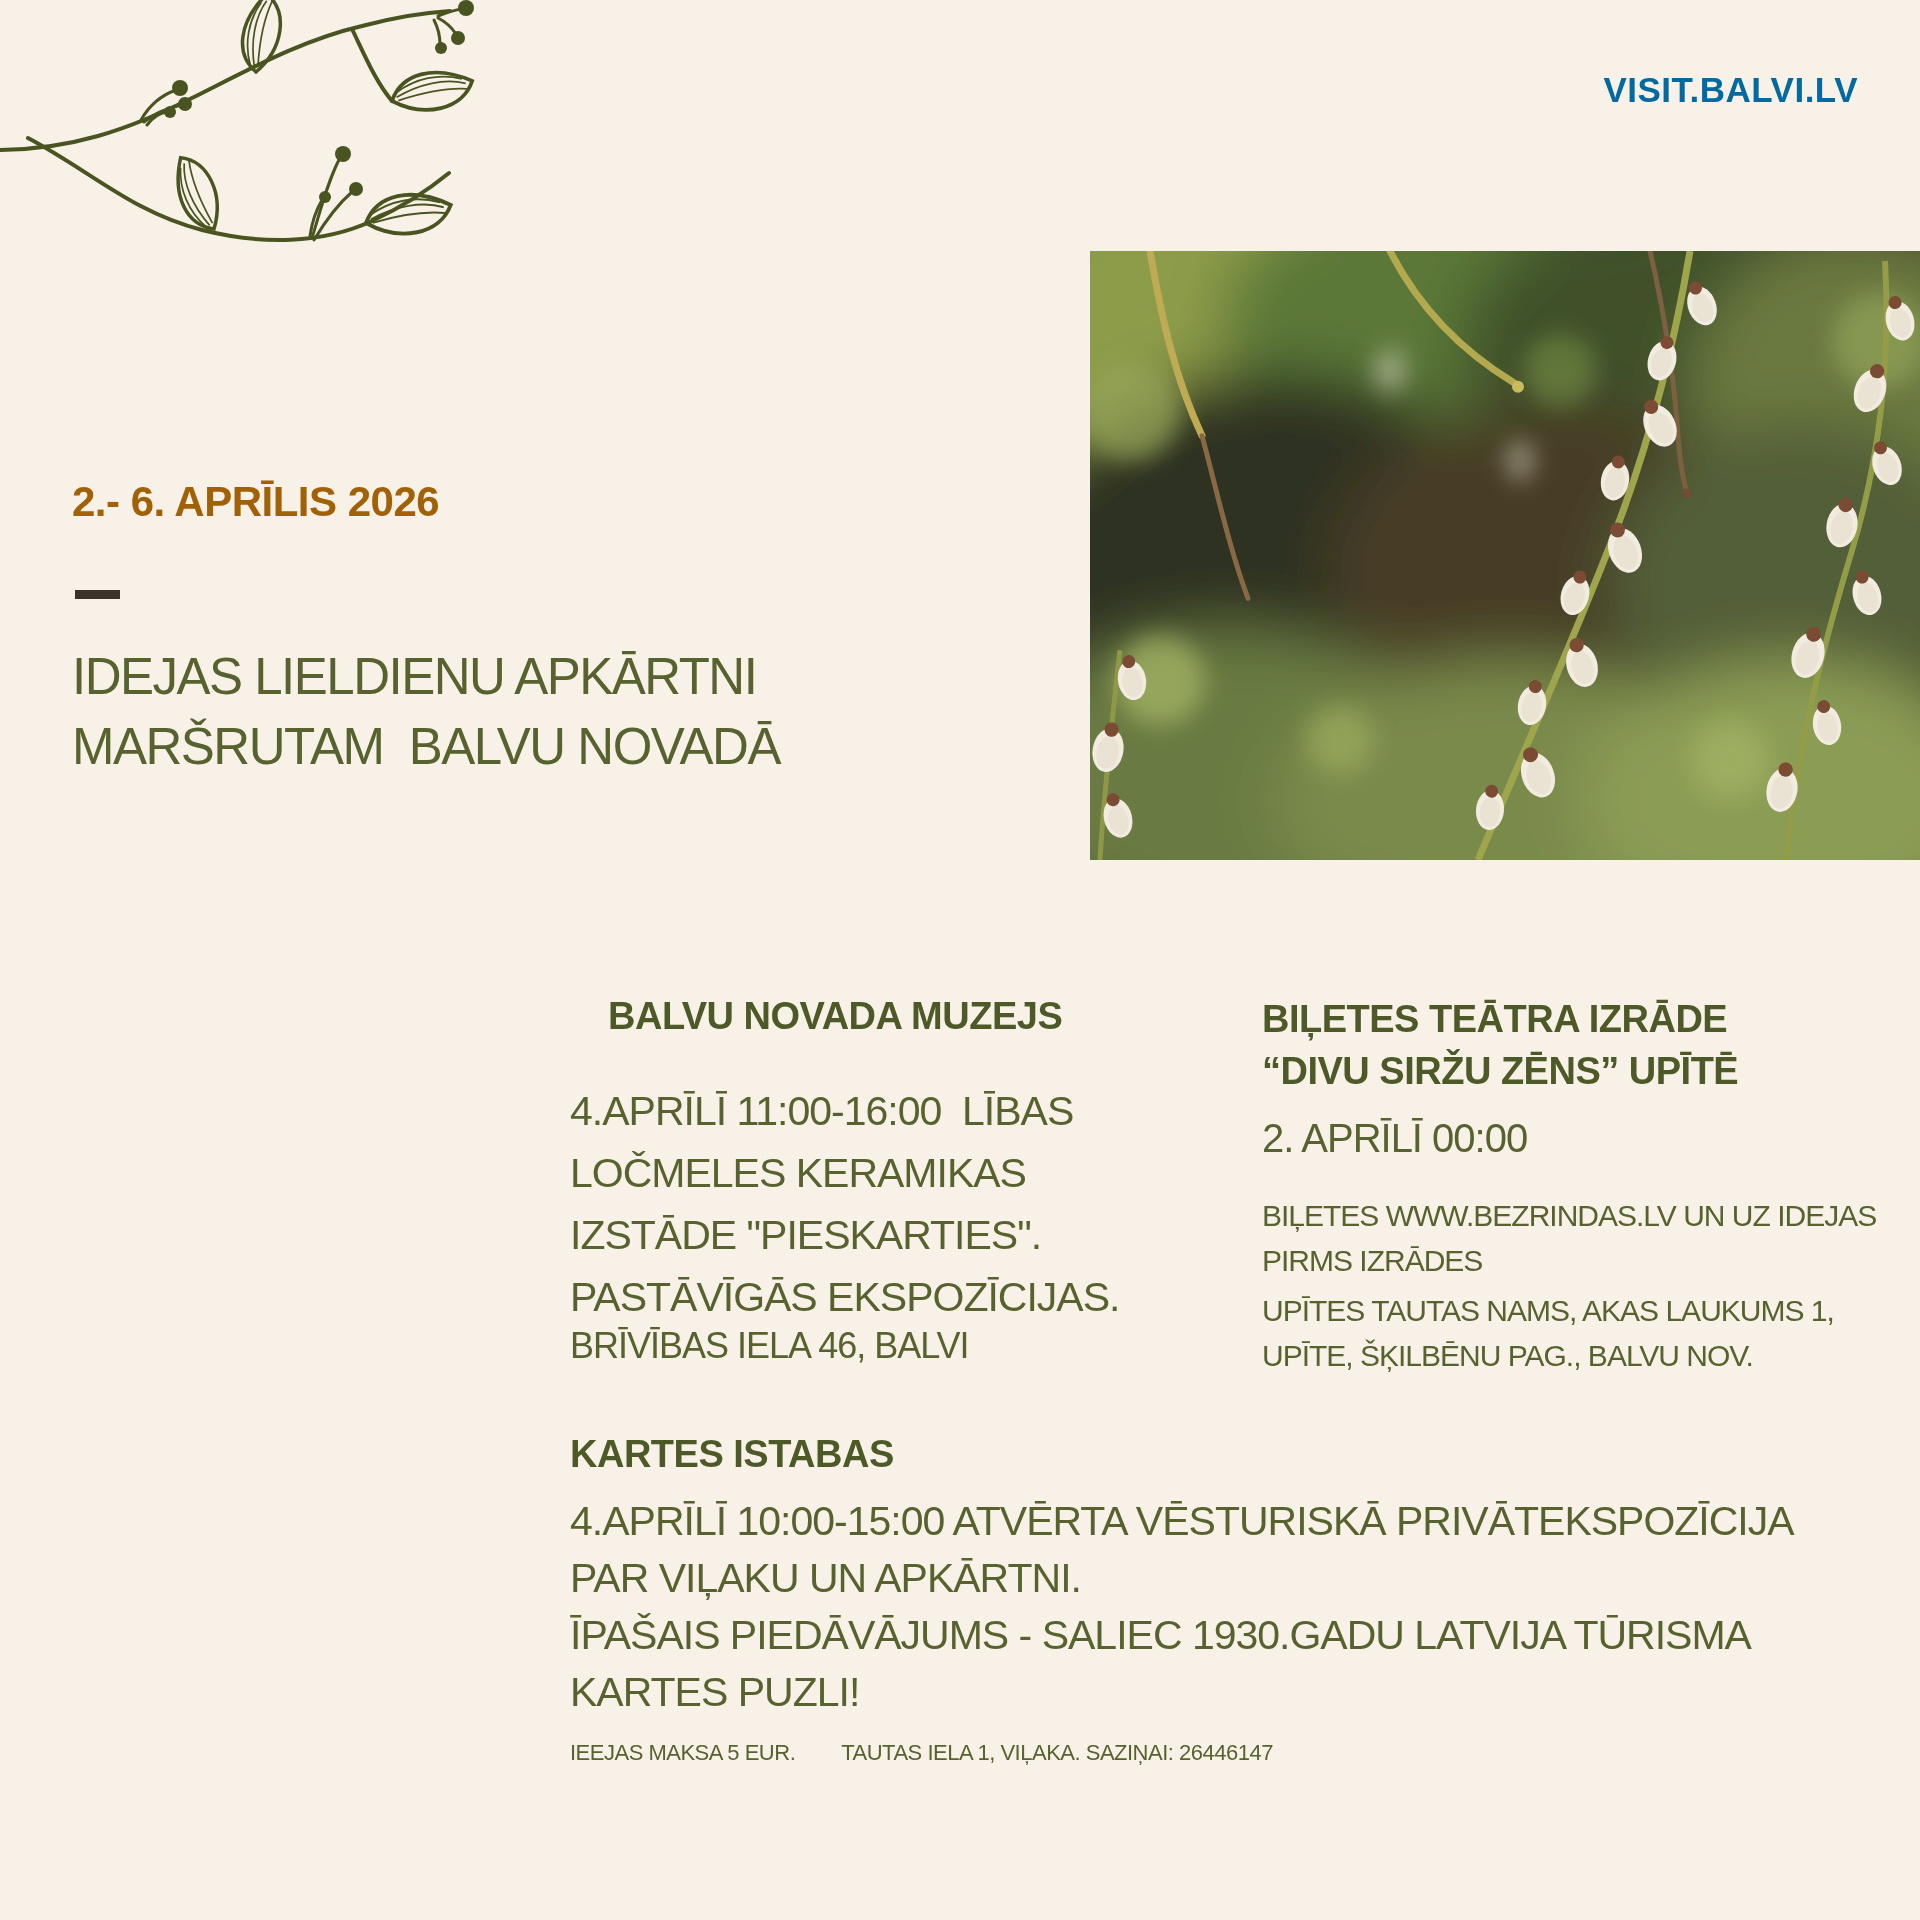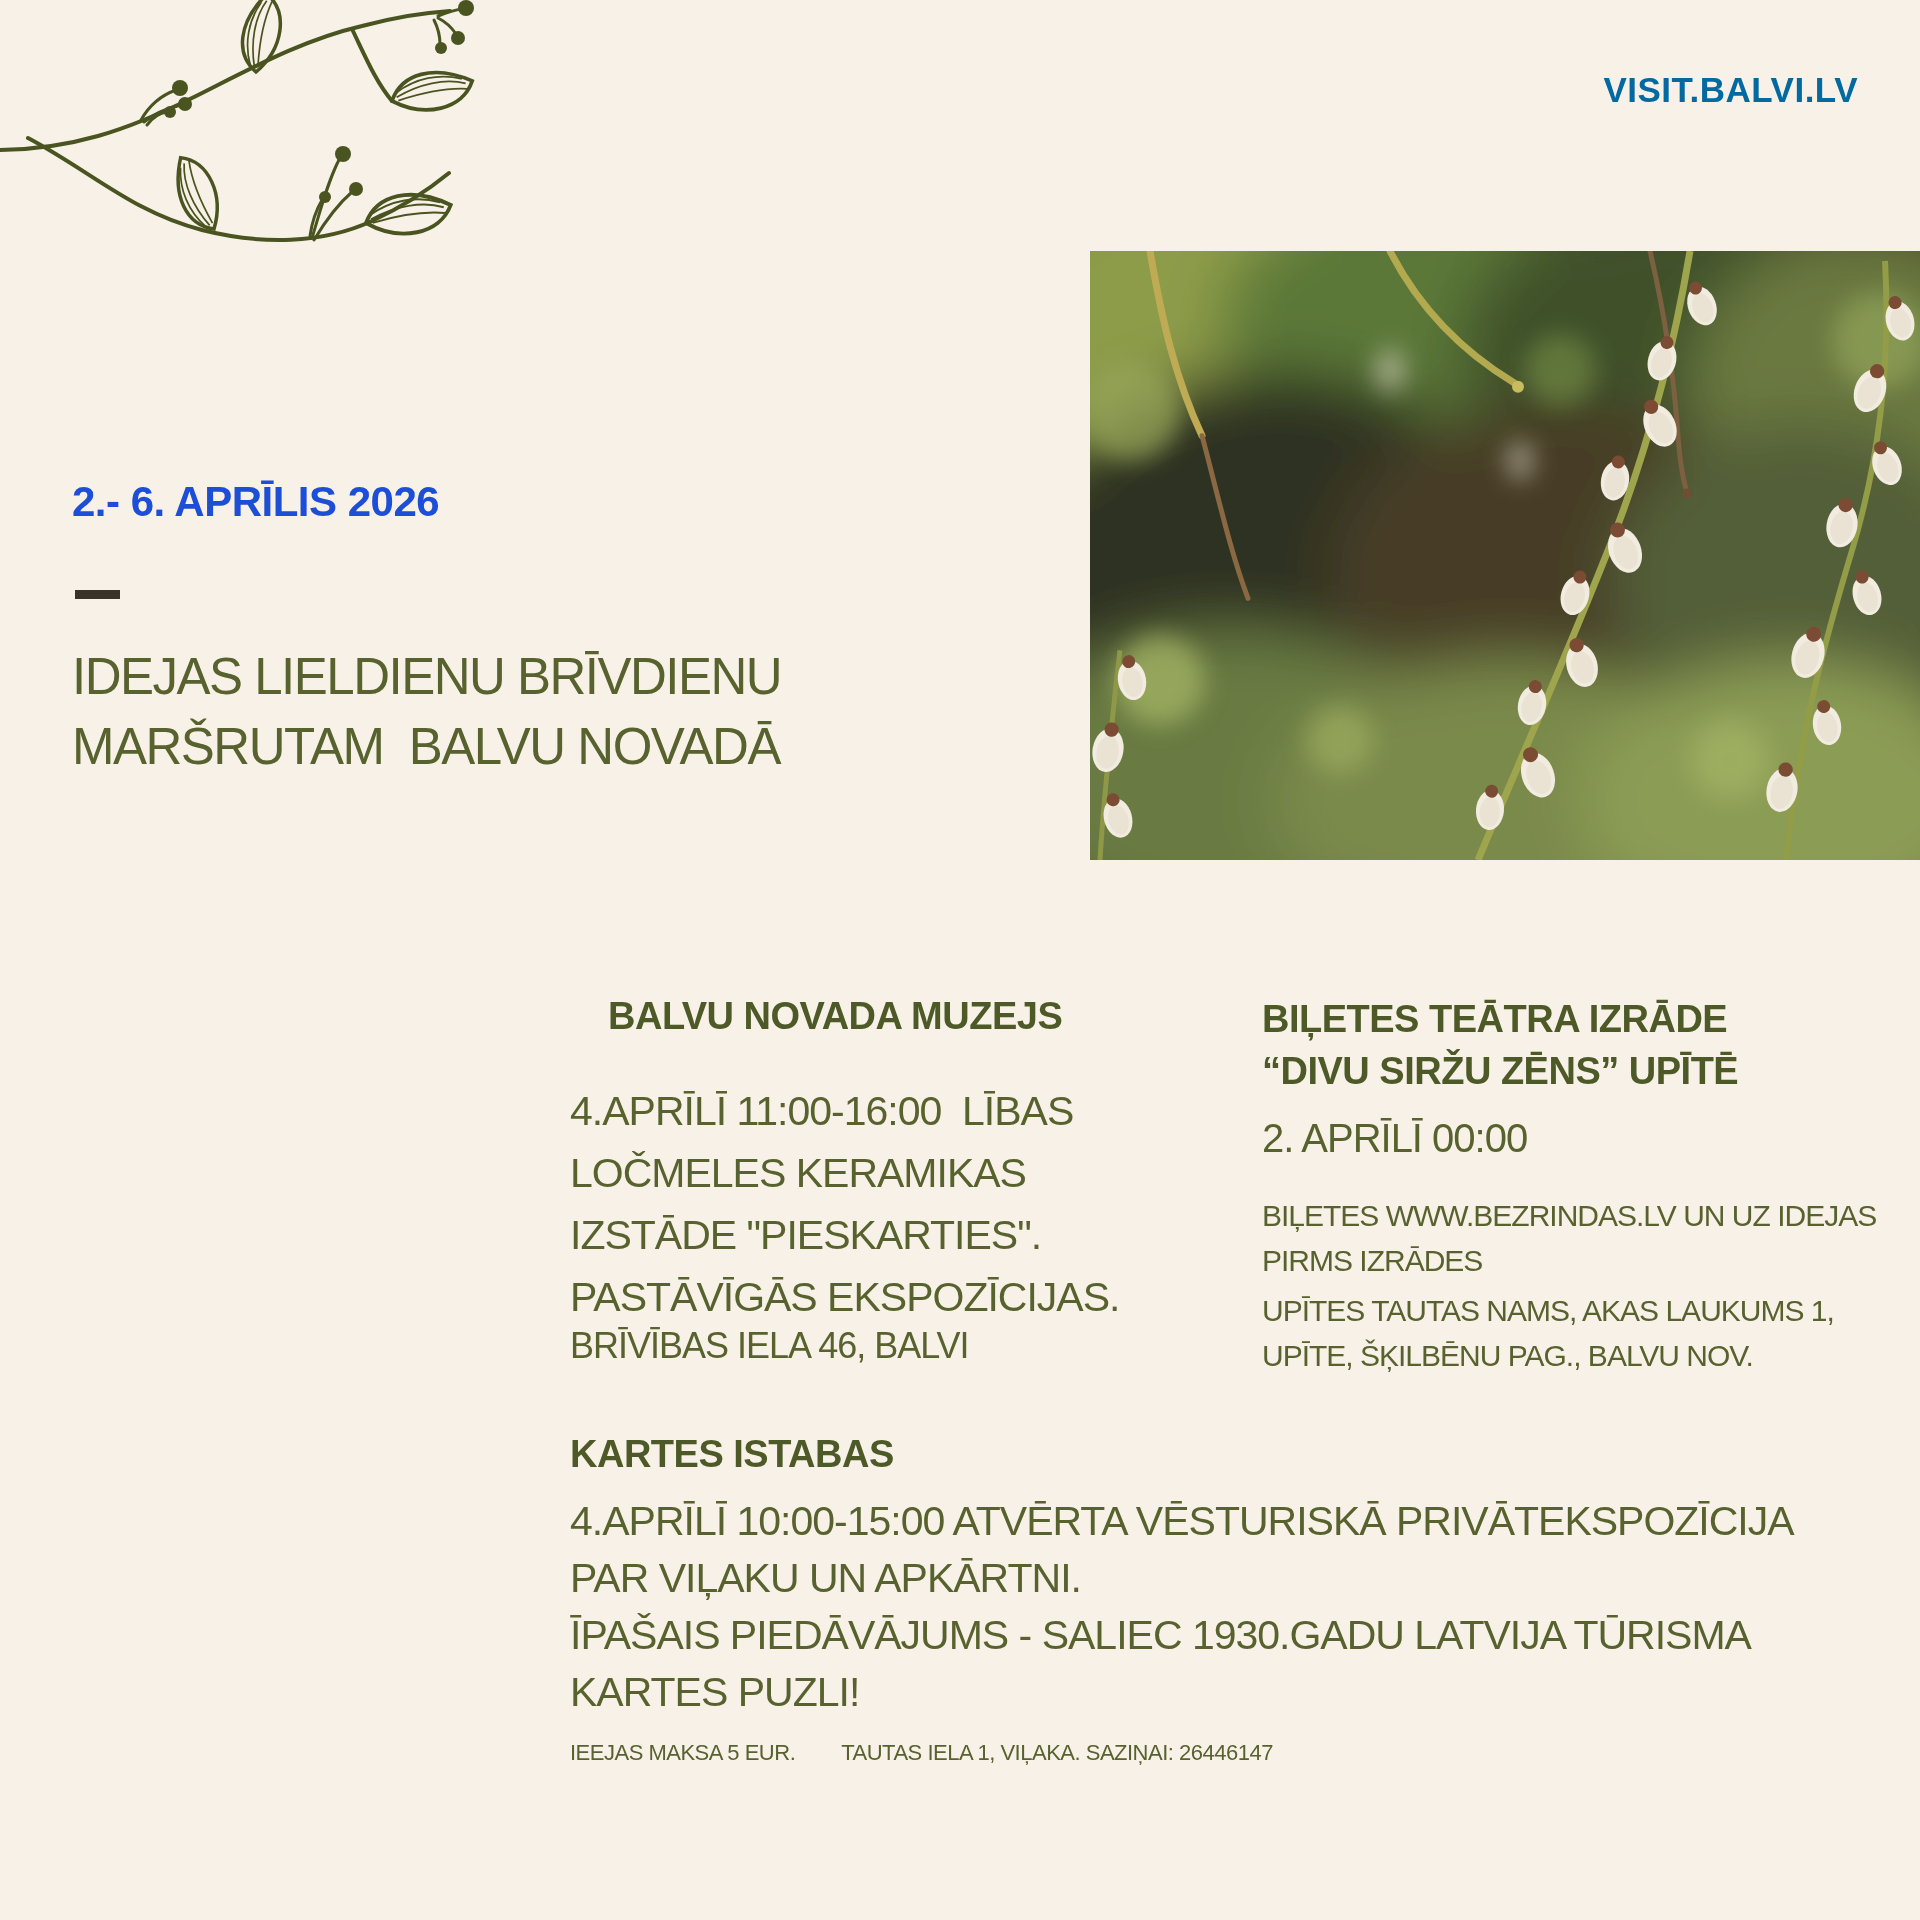--- a/index.html
+++ b/index.html
@@ -8,21 +8,21 @@
     font-family:"Liberation Sans",sans-serif;overflow:hidden;color:#57622e;
   }
   .pre{white-space:pre-wrap;}
   .site{
     position:absolute;top:70px;right:62px;font-size:35px;font-weight:700;
     color:#0369a1;letter-spacing:.5px;
   }
   .branch{position:absolute;left:0;top:0;}
   .date{
     position:absolute;left:72px;top:478px;font-size:42px;font-weight:700;
-    color:#1d4ed8;letter-spacing:-.5px;
+    color:#a16207;letter-spacing:-.5px;
   }
   .dash{position:absolute;left:75px;top:590px;width:45px;height:9px;background:#39332a;}
   .hero-title{
     position:absolute;left:72px;top:642px;font-size:51px;line-height:70px;
     font-weight:400;color:#57622e;letter-spacing:-1.5px;
   }
   .photo{position:absolute;left:1090px;top:251px;width:830px;height:609px;overflow:hidden;}
   .ev-title{position:absolute;font-size:38px;font-weight:700;color:#4d5a28;letter-spacing:-.5px;}
   .ev-body{position:absolute;color:#57622e;letter-spacing:-1px;}
   .t-muzejs{left:570px;top:995px;margin-left:38px;}
@@ -81,21 +81,21 @@
         <circle cx="356" cy="189" r="7" stroke="none"></circle>
       <path d="M310 236 C312 222 316 210 322 200" fill="none"></path>
         <circle cx="325" cy="197" r="6" stroke="none"></circle>
     </g>
   </svg>
 
   <div class="site">VISIT.BALVI.LV</div>
 
   <div class="date">2.- 6. APRĪLIS 2026</div>
   <div class="dash"></div>
-  <div class="hero-title pre">IDEJAS LIELDIENU BRĪVDIENU
+  <div class="hero-title pre">IDEJAS LIELDIENU APKĀRTNI
 MARŠRUTAM  BALVU NOVADĀ</div>
 
   <div class="photo">
     <svg width="830" height="609" viewBox="0 0 830 610" preserveAspectRatio="none" aria-hidden="true">
       <defs>
         <filter id="b1" x="-40%" y="-40%" width="180%" height="180%">
             <feGaussianBlur stdDeviation="30"></feGaussianBlur>
           </filter>
         <filter id="b2" x="-60%" y="-60%" width="220%" height="220%">
             <feGaussianBlur stdDeviation="12"></feGaussianBlur>

